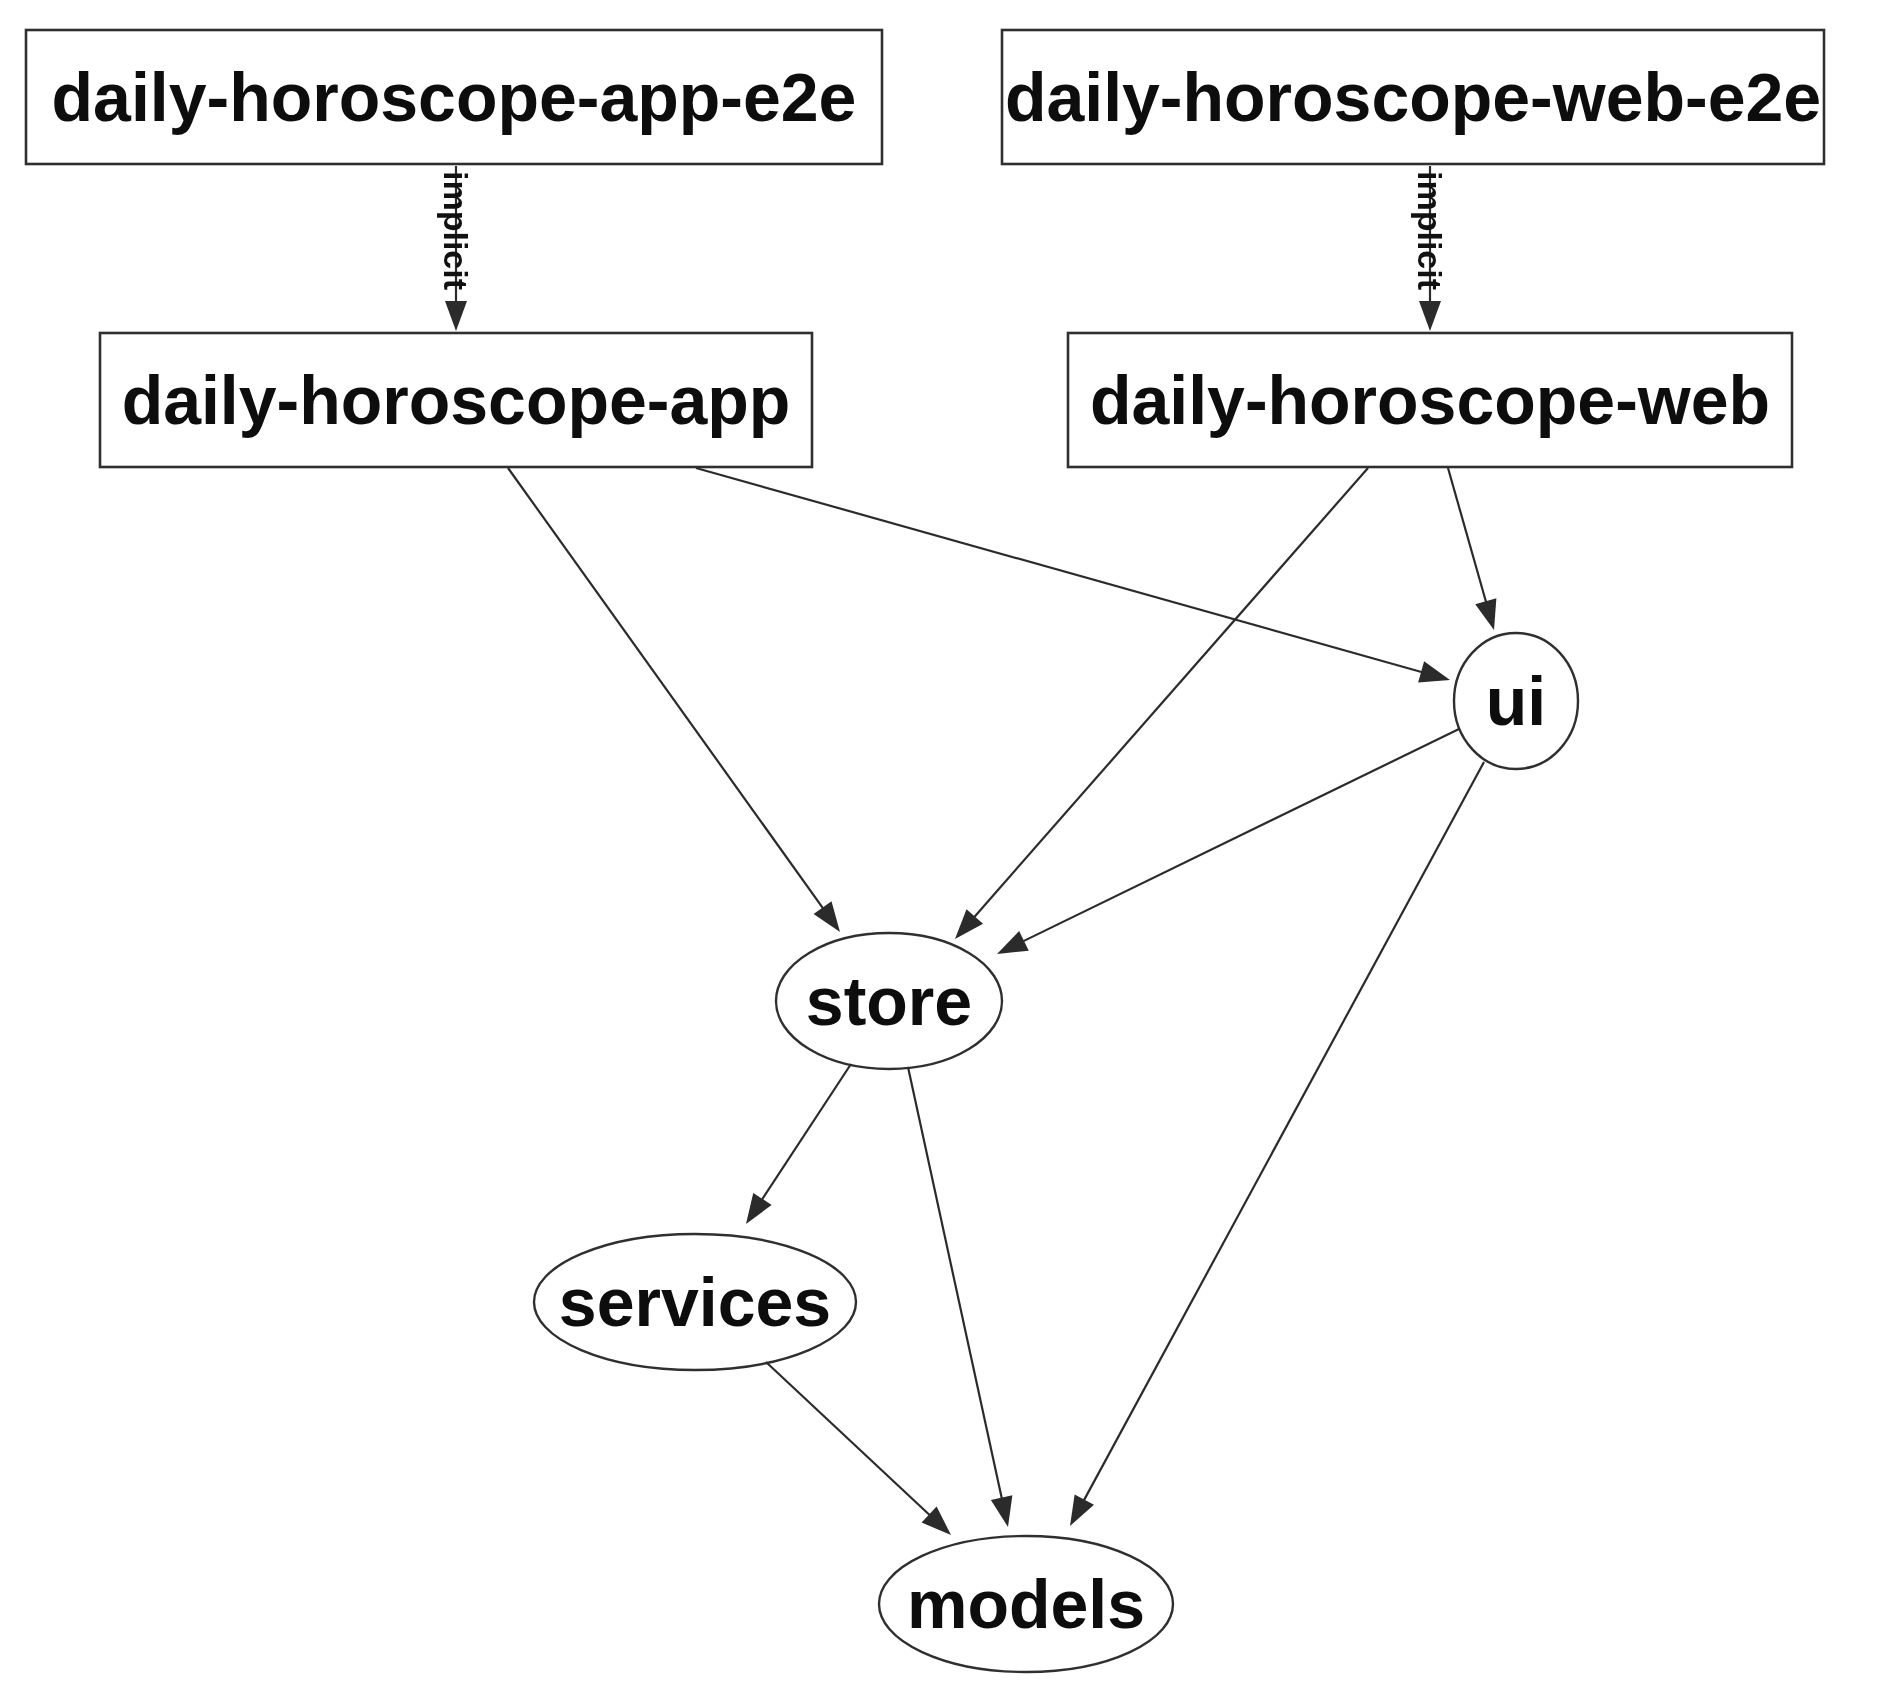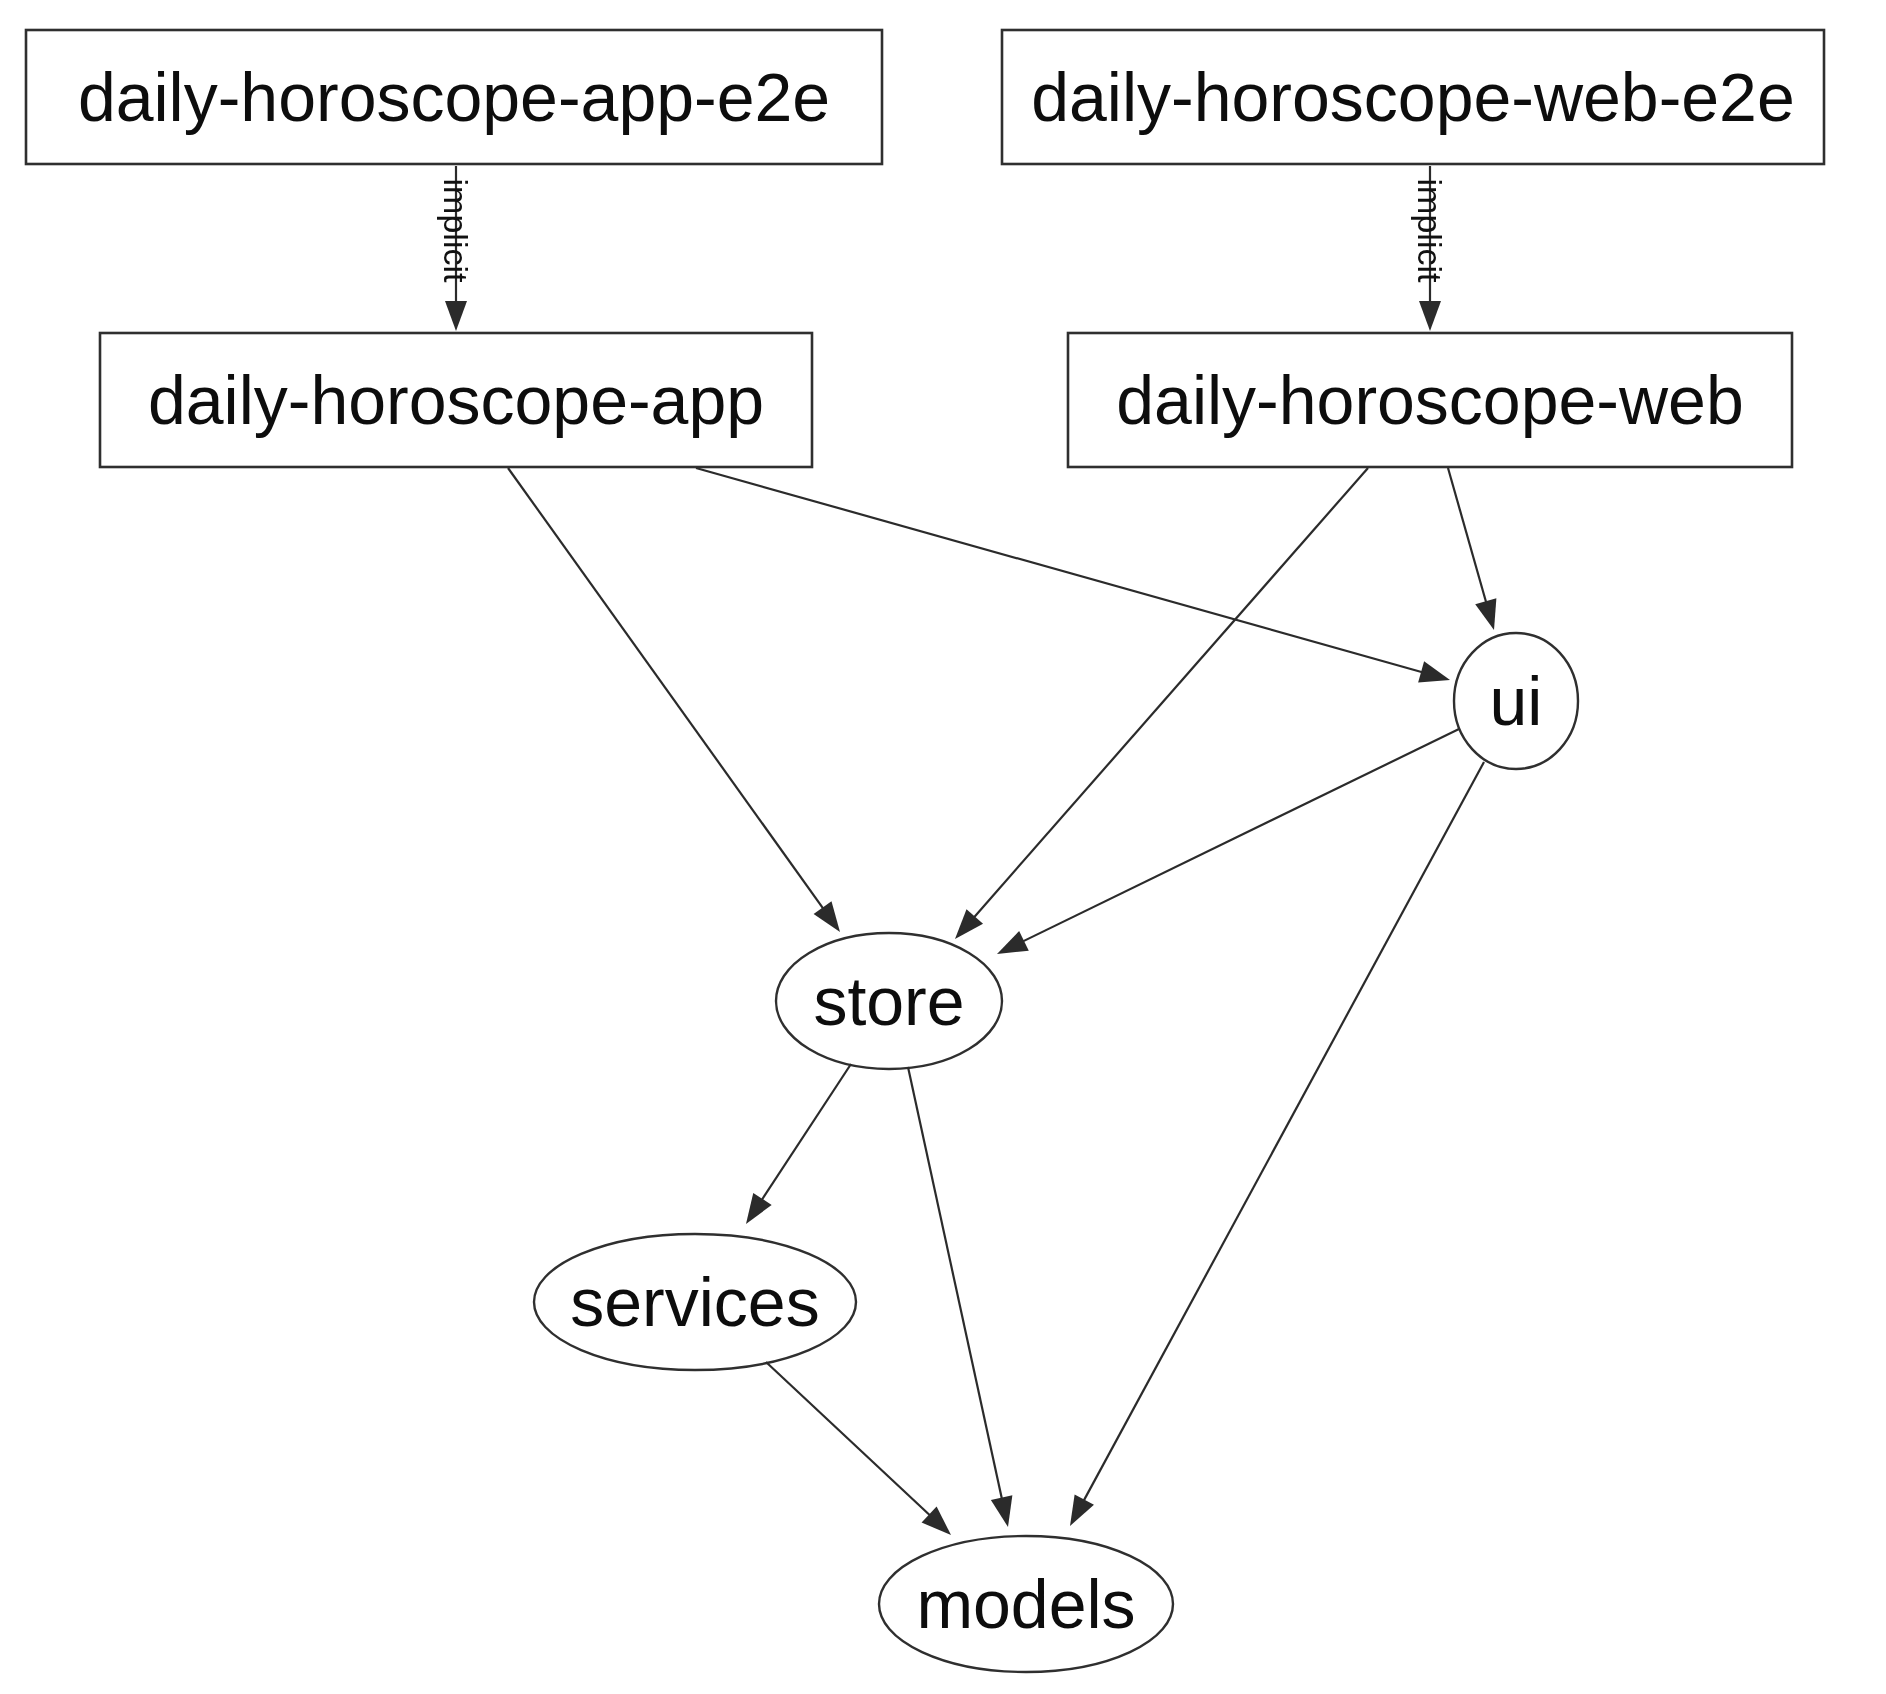--- a/index.html
+++ b/index.html
@@ -6,20 +6,21 @@
     margin: 0;
     padding: 0;
     background: #ffffff;
   }
   .graph-wrap {
     width: 1886px;
     height: 1694px;
     position: relative;
     background: #ffffff;
     overflow: hidden;
+    font-weight: bold;
   }
   svg {
     display: block;
     font-family: "Liberation Sans", "DejaVu Sans", sans-serif;
   }
   .node-shape {
     fill: #ffffff;
   }
   .node-label {
     fill: #0d0d0d;

